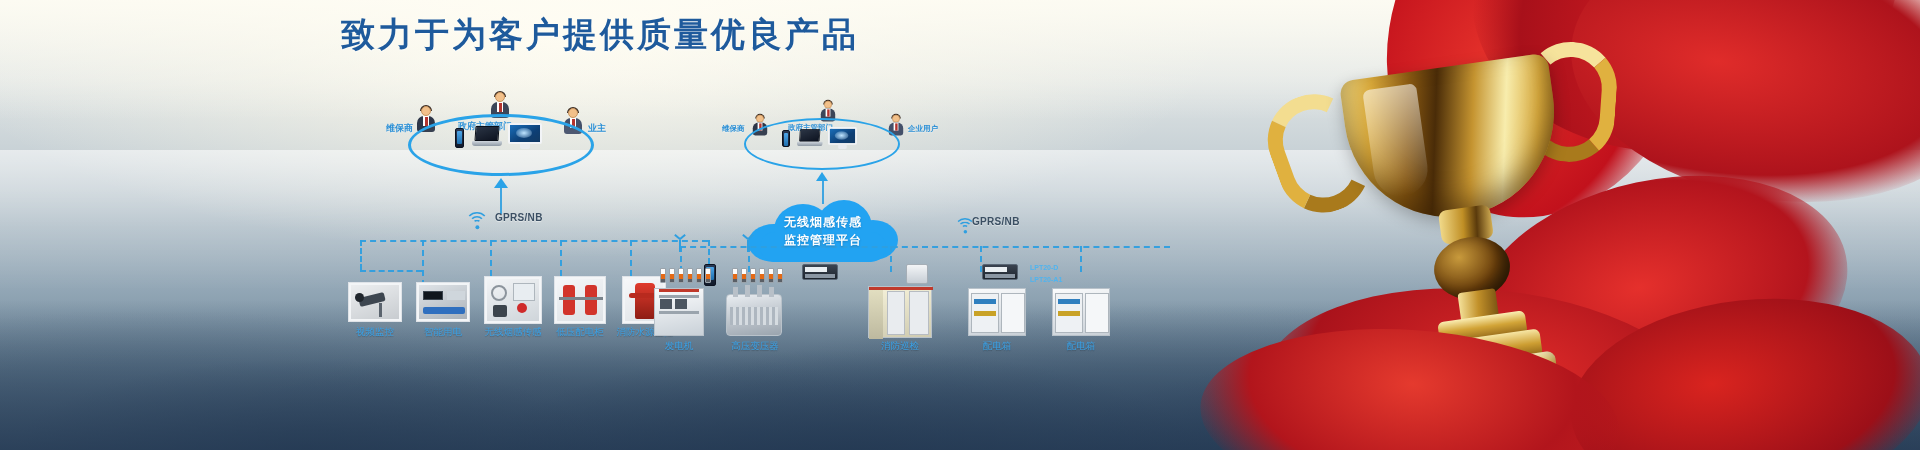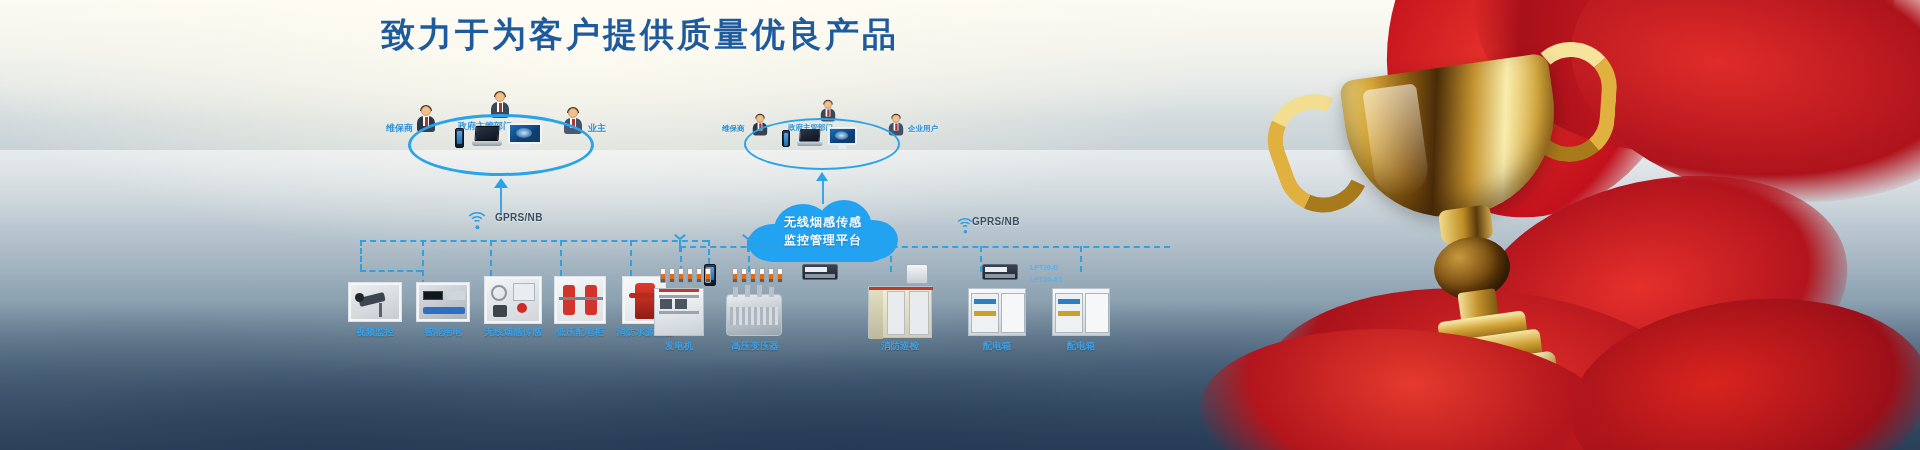--- a/index.html
+++ b/index.html
@@ -35,21 +35,21 @@
   .haze{ position:absolute; left:0; width:100%; height:140px; top:150px;
     background:linear-gradient(180deg, rgba(255,255,255,.55) 0%, rgba(255,255,255,.18) 55%, rgba(255,255,255,0) 100%);
     pointer-events:none;
   }
   .haze2{ position:absolute; left:0; top:0; width:100%; height:120px;
     background:linear-gradient(180deg, rgba(255,253,244,.85), rgba(255,253,244,0));
     pointer-events:none;
   }
 
   
-  .heading{ position:absolute; top:12px; left:0; width:1200px; text-align:center; z-index:9;margin-left:40px; }
+  .heading{ position:absolute; top:12px; left:0; width:1200px; text-align:center; z-index:9; }
   .h-cn{ font-size:34px; font-weight:bold; color:#1e5a9c; letter-spacing:3px;
          text-shadow:0 1px 2px rgba(255,255,255,.7); }
   .h-en{ margin-top:9px; font-size:14.5px; font-weight:bold; color:#2f6398;
          letter-spacing:1.25px; opacity:.92; }
 
   
   .diagram{ position:absolute; z-index:8; }
   .ellipse{ position:absolute; border:3px solid #2aa3e8; border-radius:50%;
             background:rgba(255,255,255,.05); }
   .person{ position:absolute; width:20px; height:26px; }
@@ -107,21 +107,21 @@
   .wifi .a2{ width:20px; height:20px; top:5px; }
   .wifi .a3{ width:10px; height:10px; top:10px; }
   .wifi .dot{ position:absolute; left:50%; top:17px; width:5px; height:5px; margin-left:-2.5px;
               border-radius:50%; background:#2f9fe0; }
   .gprs{ position:absolute; font-size:10px; font-weight:bold; color:#3b4f63; letter-spacing:.3px;
          text-shadow:0 1px 1px rgba(255,255,255,.5); white-space:nowrap; }
 
   
   .tile{ position:absolute; background:#f3f5f7; border:1px solid #dfe3e8; overflow:hidden; }
   .tile .inner{ position:absolute; inset:2px; }
-  .dlabel{ position:absolute; color:#39a2e8; font-weight:bold; white-space:nowrap;
+  .dlabel{ position:absolute; color:#39a2e8; font-weight:normal; white-space:nowrap;
            text-align:center; text-shadow:0 1px 1px rgba(0,0,0,.25); }
   .modlabel{ position:absolute; color:#4fb4ef; font-weight:bold; white-space:nowrap; }
 
   
   .meters{ position:absolute; display:flex; gap:3px; }
   .meter{ width:6px; height:15px; border-radius:1px;
           background:linear-gradient(180deg,#fdfdfd 0 38%,#e46a16 38% 74%,#5a5f66 74% 100%);
           border:1px solid #9aa3ab; }
   .pole{ position:absolute; width:12px; height:16px; }
   .pole .bar{ position:absolute; left:5px; top:4px; width:2px; height:12px; background:#2f9fe0; }

